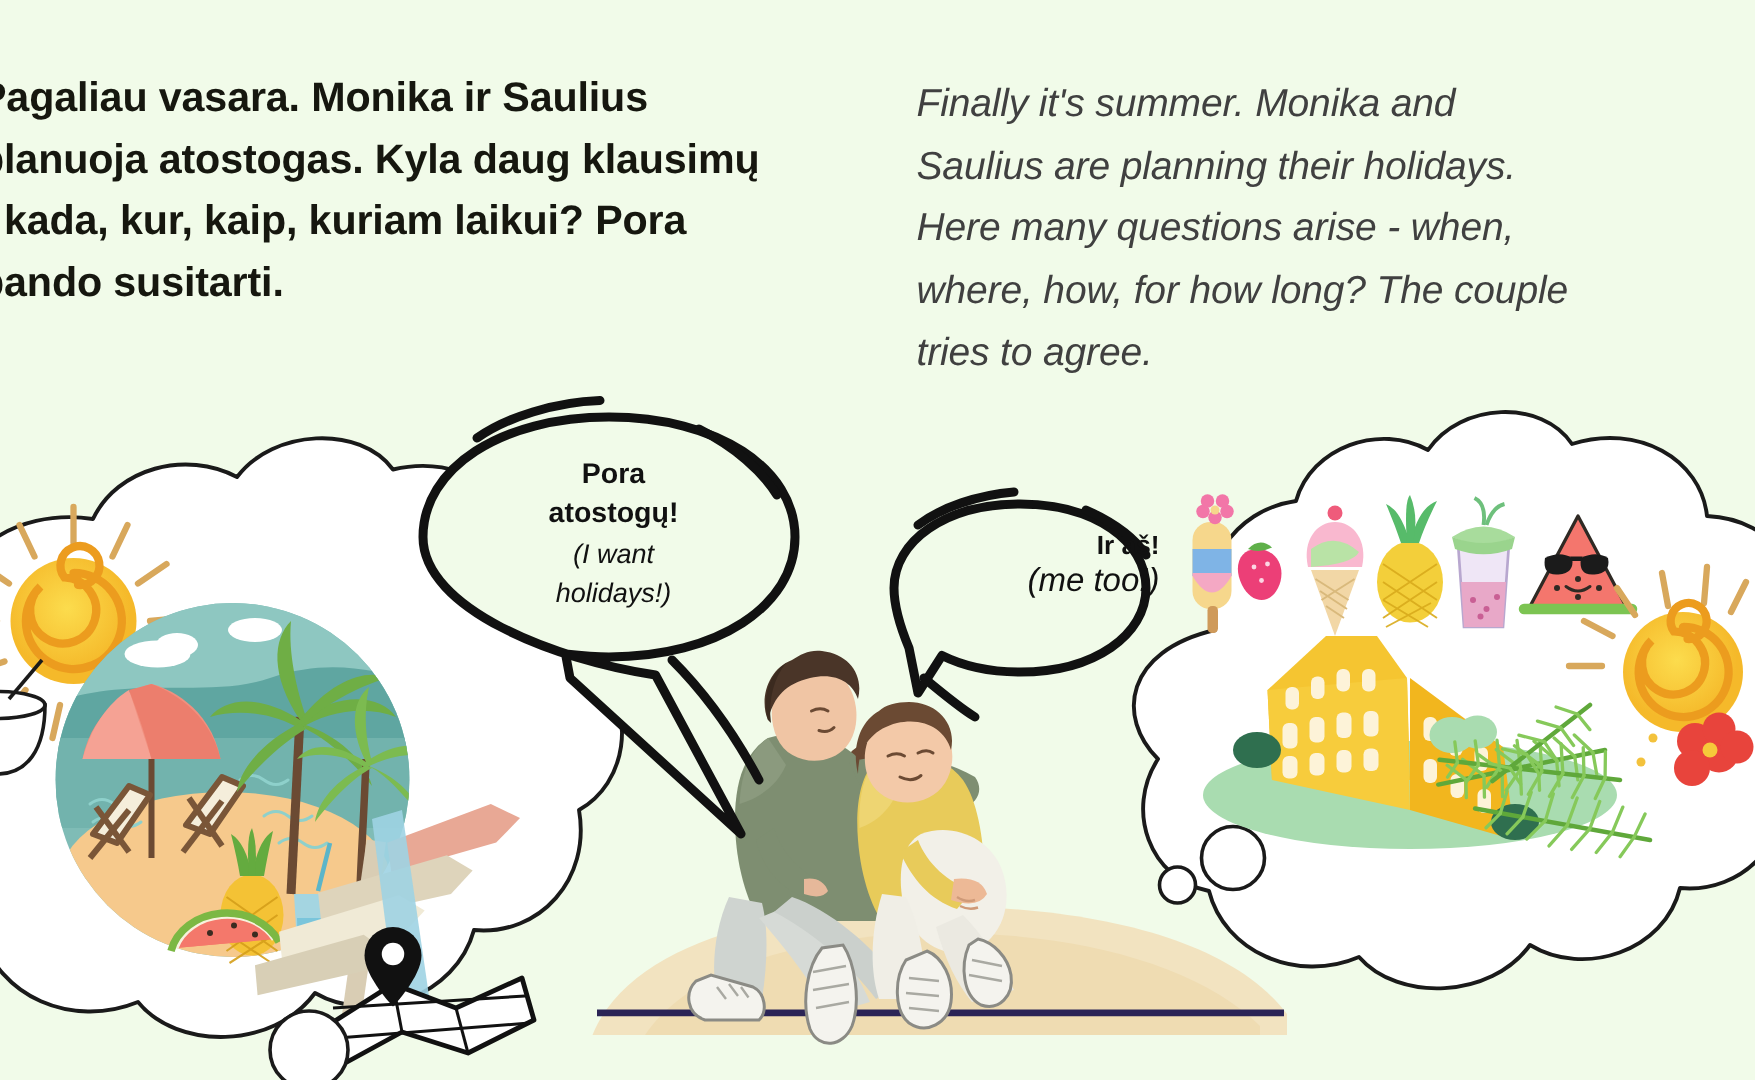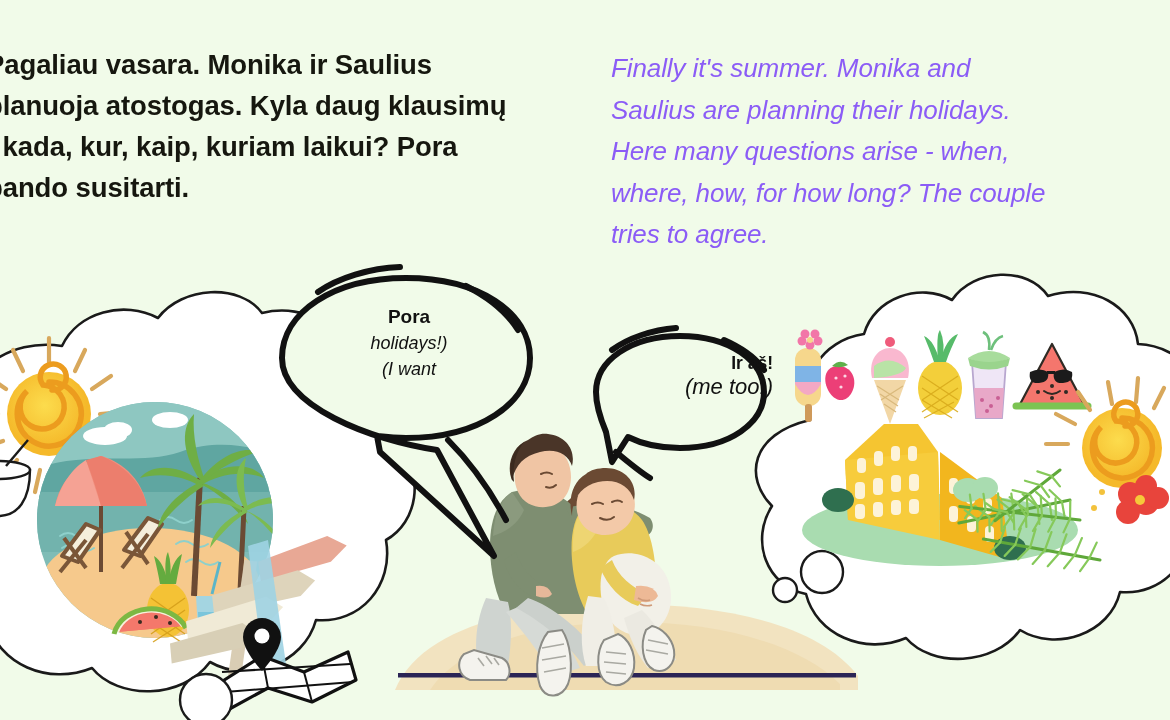--- a/index.html
+++ b/index.html
@@ -14,21 +14,21 @@
   
   .lt-text{
     position:absolute;left:-14px;top:44px;width:600px;
     font-weight:700;font-size:27.5px;line-height:41px;
     color:#16170f;letter-spacing:-0.1px;
     white-space:pre-line;
   }
   .en-text{
     position:absolute;left:611px;top:48px;width:560px;
     font-style:italic;font-size:26px;line-height:41.5px;
-    color:#8b5cf6;letter-spacing:-0.1px;
+    color:#404040;letter-spacing:-0.1px;
     white-space:pre-line;
   }
 
   
   .bubble{position:absolute;}
   .bubble .txt{
     position:absolute;text-align:center;color:#111;
     left:0;right:0;
   }
   .b1{left:278px;top:262px;width:262px;height:230px;}
@@ -518,22 +518,23 @@
 
   <div class="en-text">Finally it's summer. Monika and
 Saulius are planning their holidays.
 Here many questions arise - when,
 where, how, for how long? The couple
 tries to agree.</div>
 
   <div class="bubble b1">
     <div class="txt">
       <div class="bold-line">Pora</div>
+      <div class="bold-line">atostogų!</div>
+      <div class="ital-line">(I want</div>
       <div class="ital-line">holidays!)</div>
-      <div class="ital-line">(I want</div>
     </div>
   </div>
 
   <div class="bubble b2">
     <div class="txt">
       <div class="bold-line">Ir aš!</div>
       <div class="ital-line">(me too!)</div>
     </div>
   </div>
 

